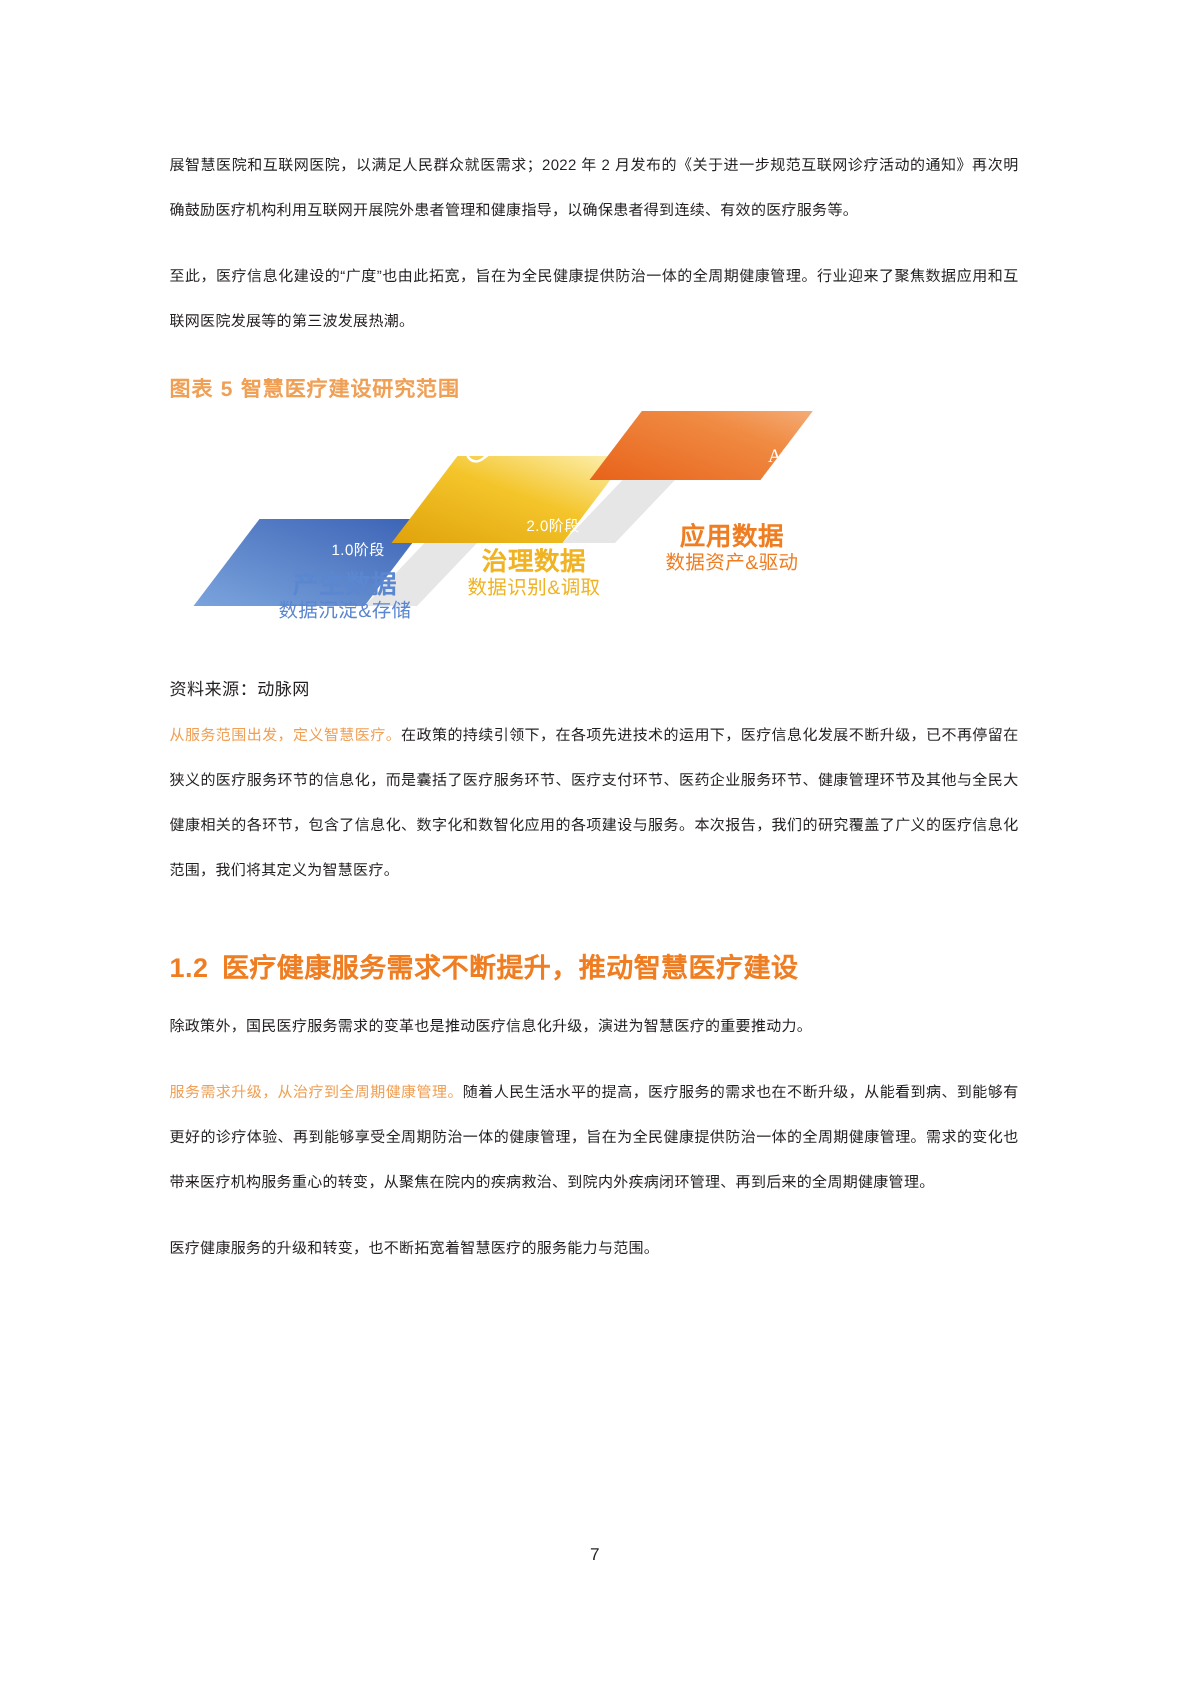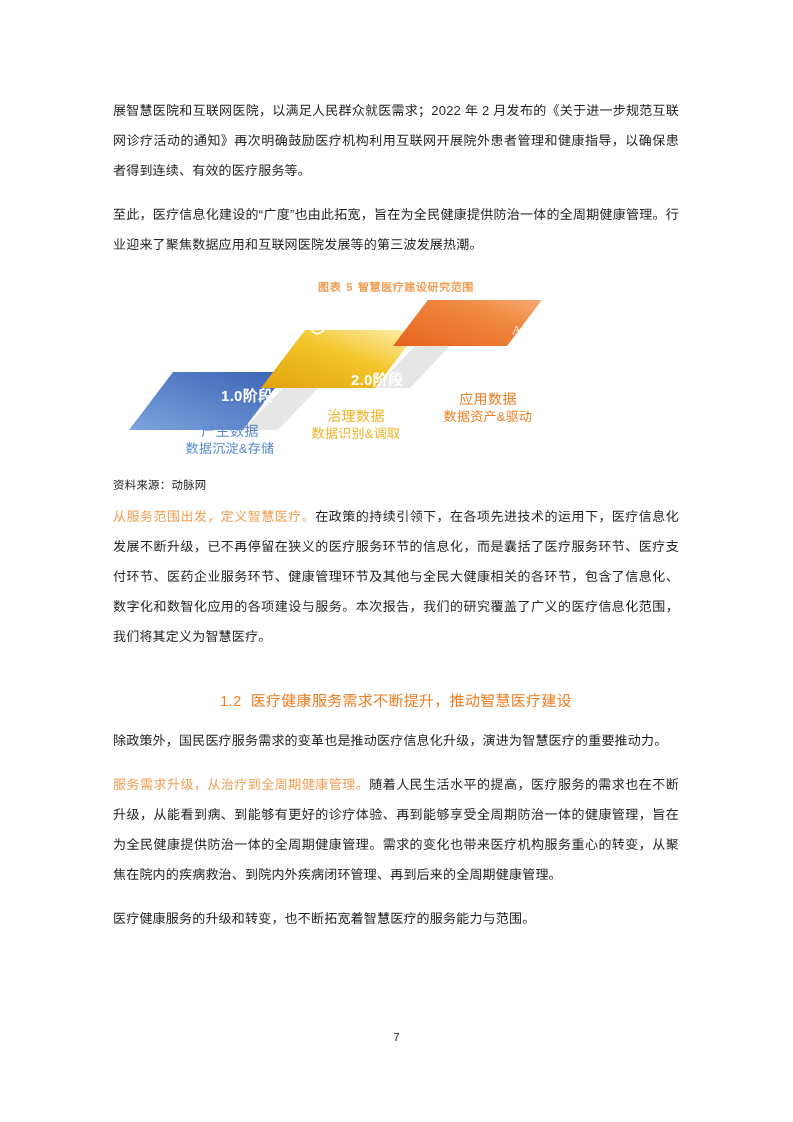--- a/index.html
+++ b/index.html
@@ -23,55 +23,54 @@
     background: #ffffff;
   }
   .content {
     position: absolute;
     left: 113px;
     top: 96px;
     width: 566px;
   }
   p.body-text {
     margin: 0 0 14px 0;
-    font-size: 13px;
+    font-size: 10px;
     line-height: 30px;
     color: #231f20;
     text-align: justify;
     text-justify: inter-ideograph;
     letter-spacing: 0.2px;
   }
   p.body-text:last-child { margin-bottom: 0; }
   .lead {
     color: #f0a055;
   }
   .spacer-lg { height: 20px; }
   .spacer-sm { height: 10px; }
 
   h2.section-heading {
     margin: 0;
-    font-size: 15px;
+    font-size: 18px;
     line-height: 30px;
-    font-weight: normal;
+    font-weight: bold;
     color: #ef7d22;
     letter-spacing: 0.3px;
-    text-align: center;
   }
   h2.section-heading .sec-num {
     margin-right: 9px;
   }
 
   
   .figure {
     margin: 18px 0 0 0;
     width: 566px;
   }
   .figure-title {
-    text-align: center;
-    font-size: 11px;
+    text-align: left;
+    font-size: 14px;
     font-weight: bold;
     color: #f0a055;
     letter-spacing: 0.6px;
     margin-bottom: 6px;
   }
   .figure-title .fig-num { margin: 0 5px; }
 
   .diagram {
     position: relative;
     width: 566px;
@@ -83,47 +82,45 @@
     width: 566px;
     height: 172px;
   }
   .stage-caption {
     position: absolute;
     text-align: center;
     width: 170px;
   }
   .stage-caption .cap-main {
     display: block;
-    font-size: 14px;
-    font-weight: normal;
+    font-size: 17px;
+    font-weight: bold;
     line-height: 17px;
     letter-spacing: 0.4px;
-    margin-top: 16px;
   }
   .stage-caption .cap-sub {
     display: block;
     font-size: 13px;
     line-height: 17px;
     letter-spacing: 0.3px;
   }
   .cap-1 { left: 32px;  top: 107px; }
   .cap-2 { left: 158px; top: 92px; }
   .cap-3 { left: 290px; top: 75px; }
 
   .cap-1 .cap-main, .cap-1 .cap-sub { color: #5b87d0; }
   .cap-2 .cap-main, .cap-2 .cap-sub { color: #f0b323; }
   .cap-3 .cap-main, .cap-3 .cap-sub { color: #ef7d22; }
 
   .stage-inner-label {
     position: absolute;
     color: #ffffff;
-    font-size: 15px;
+    font-size: 10px;
     letter-spacing: 0.3px;
     white-space: nowrap;
-    font-weight: bold;
   }
   .inner-1 { left: 108px; top: 84px; }
   .inner-2 { left: 238px; top: 68px; }
   .inner-3 { left: 368px; top: 52px; }
   .inner-ai {
     position: absolute;
     left: 399px; top: 23px;
     color: #ffffff;
     font-size: 12.6px;
     letter-spacing: 0.6px;

